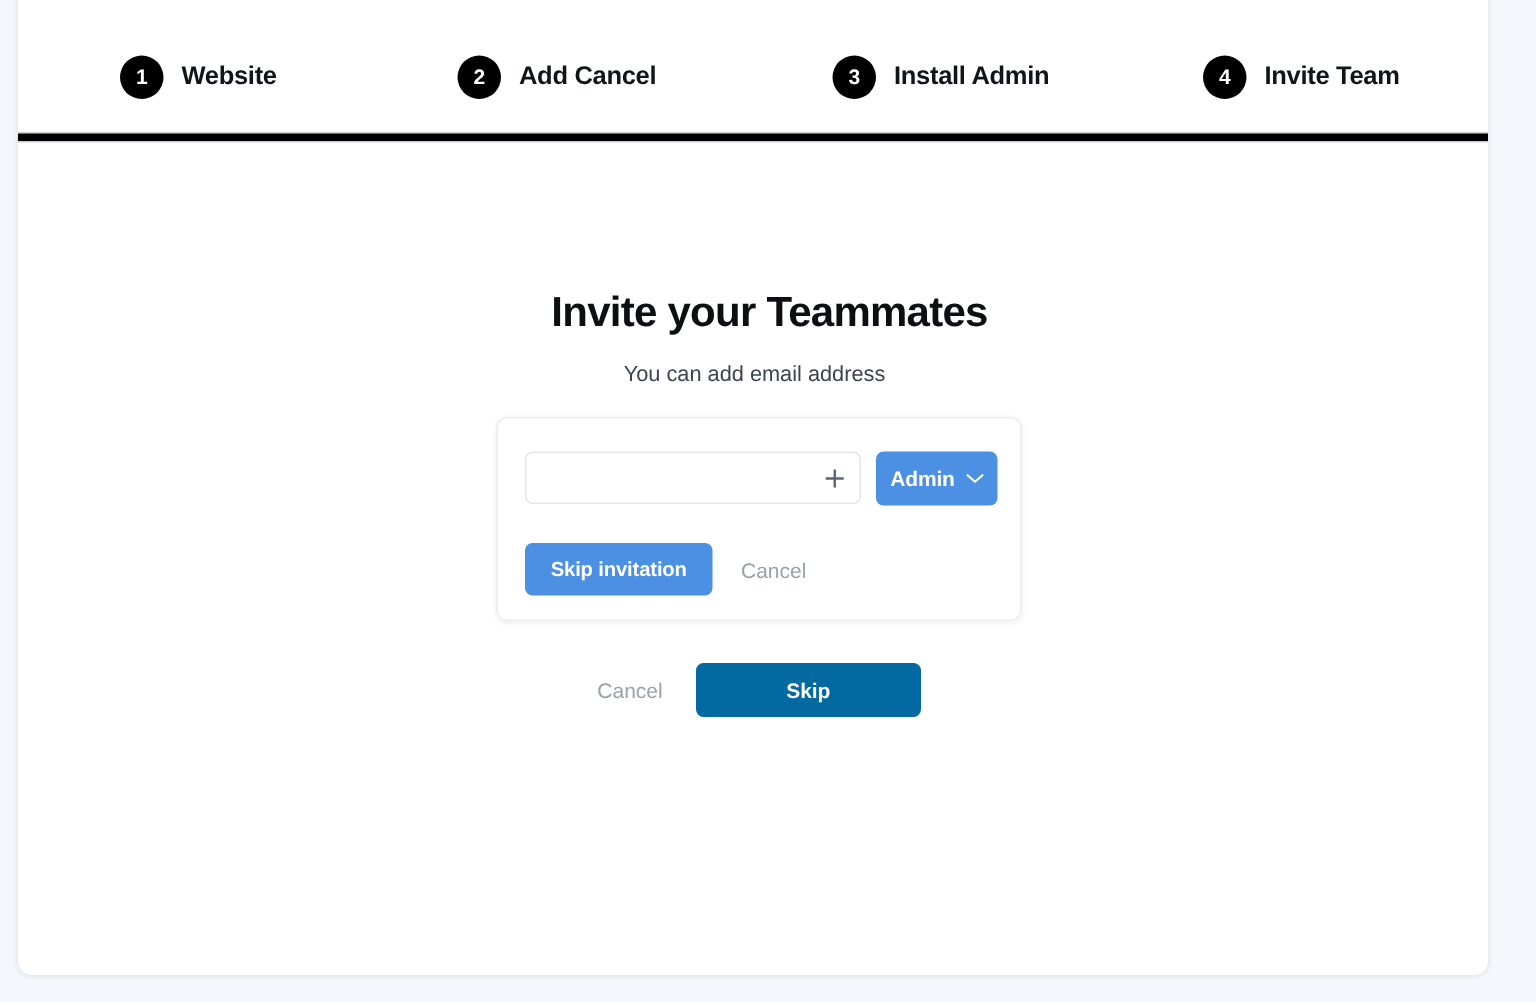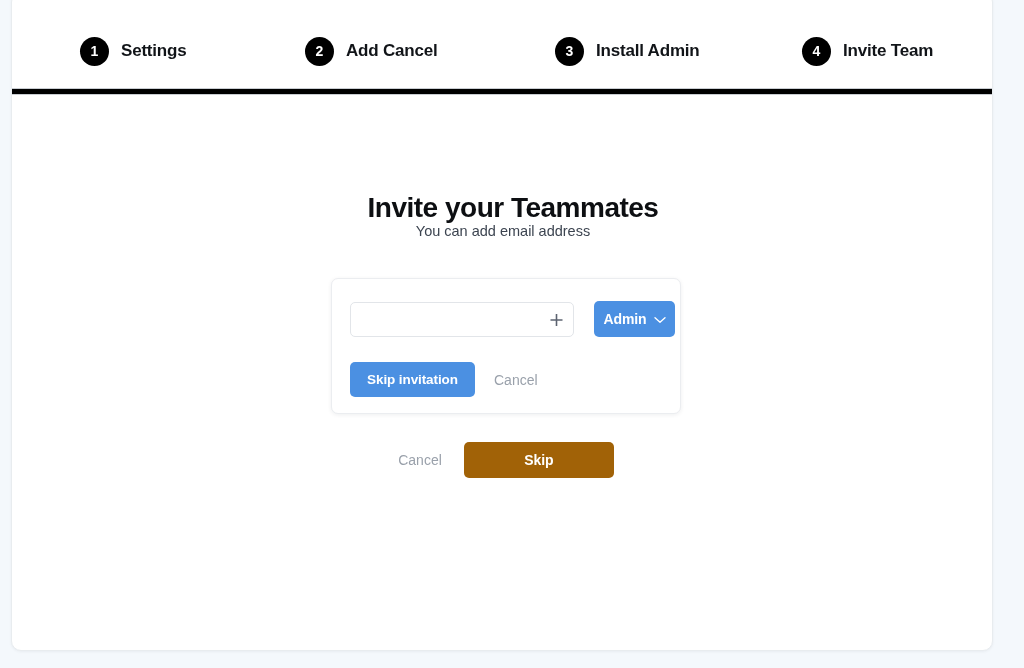--- a/index.html
+++ b/index.html
@@ -128,21 +128,21 @@
     font-weight: bold;
     color: #0d0f12;
     letter-spacing: -0.5px;
     line-height: 1.2;
     padding-left: 20px;
   }
 
   .page-subtitle {
     position: absolute;
     left: 0;
-    top: 125px;
+    top: 144px;
     width: 982px;
     text-align: center;
     font-size: 14.5px;
     color: #3c4450;
     line-height: 1.3;
   }
 
   
   .invite-box {
     position: absolute;
@@ -154,22 +154,22 @@
     border: 1px solid #ebedf0;
     border-radius: 7px;
     box-shadow: 0 1px 4px rgba(16,24,40,0.07);
   }
 
   .invite-row {
     position: absolute;
     left: 18px;
     top: 22px;
     display: flex;
-    align-items: flex-end;
-    gap: 20px;
+    align-items: flex-start;
+    gap: 10px;
   }
 
   .email-input-wrap {
     position: relative;
     width: 224px;
     height: 35px;
   }
 
   .email-input {
     width: 224px;
@@ -270,21 +270,21 @@
     font-family: "Liberation Sans", sans-serif;
     cursor: pointer;
     padding: 0;
     position: relative;
     left: 6px;
   }
 
   .btn-skip {
     width: 150px;
     height: 36px;
-    background: #a16207;
+    background: #0369a1;
     border: none;
     border-radius: 5px;
     color: #ffffff;
     font-size: 14px;
     font-weight: bold;
     font-family: "Liberation Sans", sans-serif;
     cursor: pointer;
     letter-spacing: -0.1px;
   }
 </style>
@@ -292,21 +292,21 @@
 <body>
 
 <div id="app">
 
   <div class="page-card">
 
     <div class="stepper">
 
       <div class="step step-1">
         <div class="step-circle">1</div>
-        <div class="step-label">Settings</div>
+        <div class="step-label">Website</div>
       </div>
 
       <div class="step step-2">
         <div class="step-circle">2</div>
         <div class="step-label">Add Cancel</div>
       </div>
 
       <div class="step step-3">
         <div class="step-circle">3</div>
         <div class="step-label">Install Admin</div>

